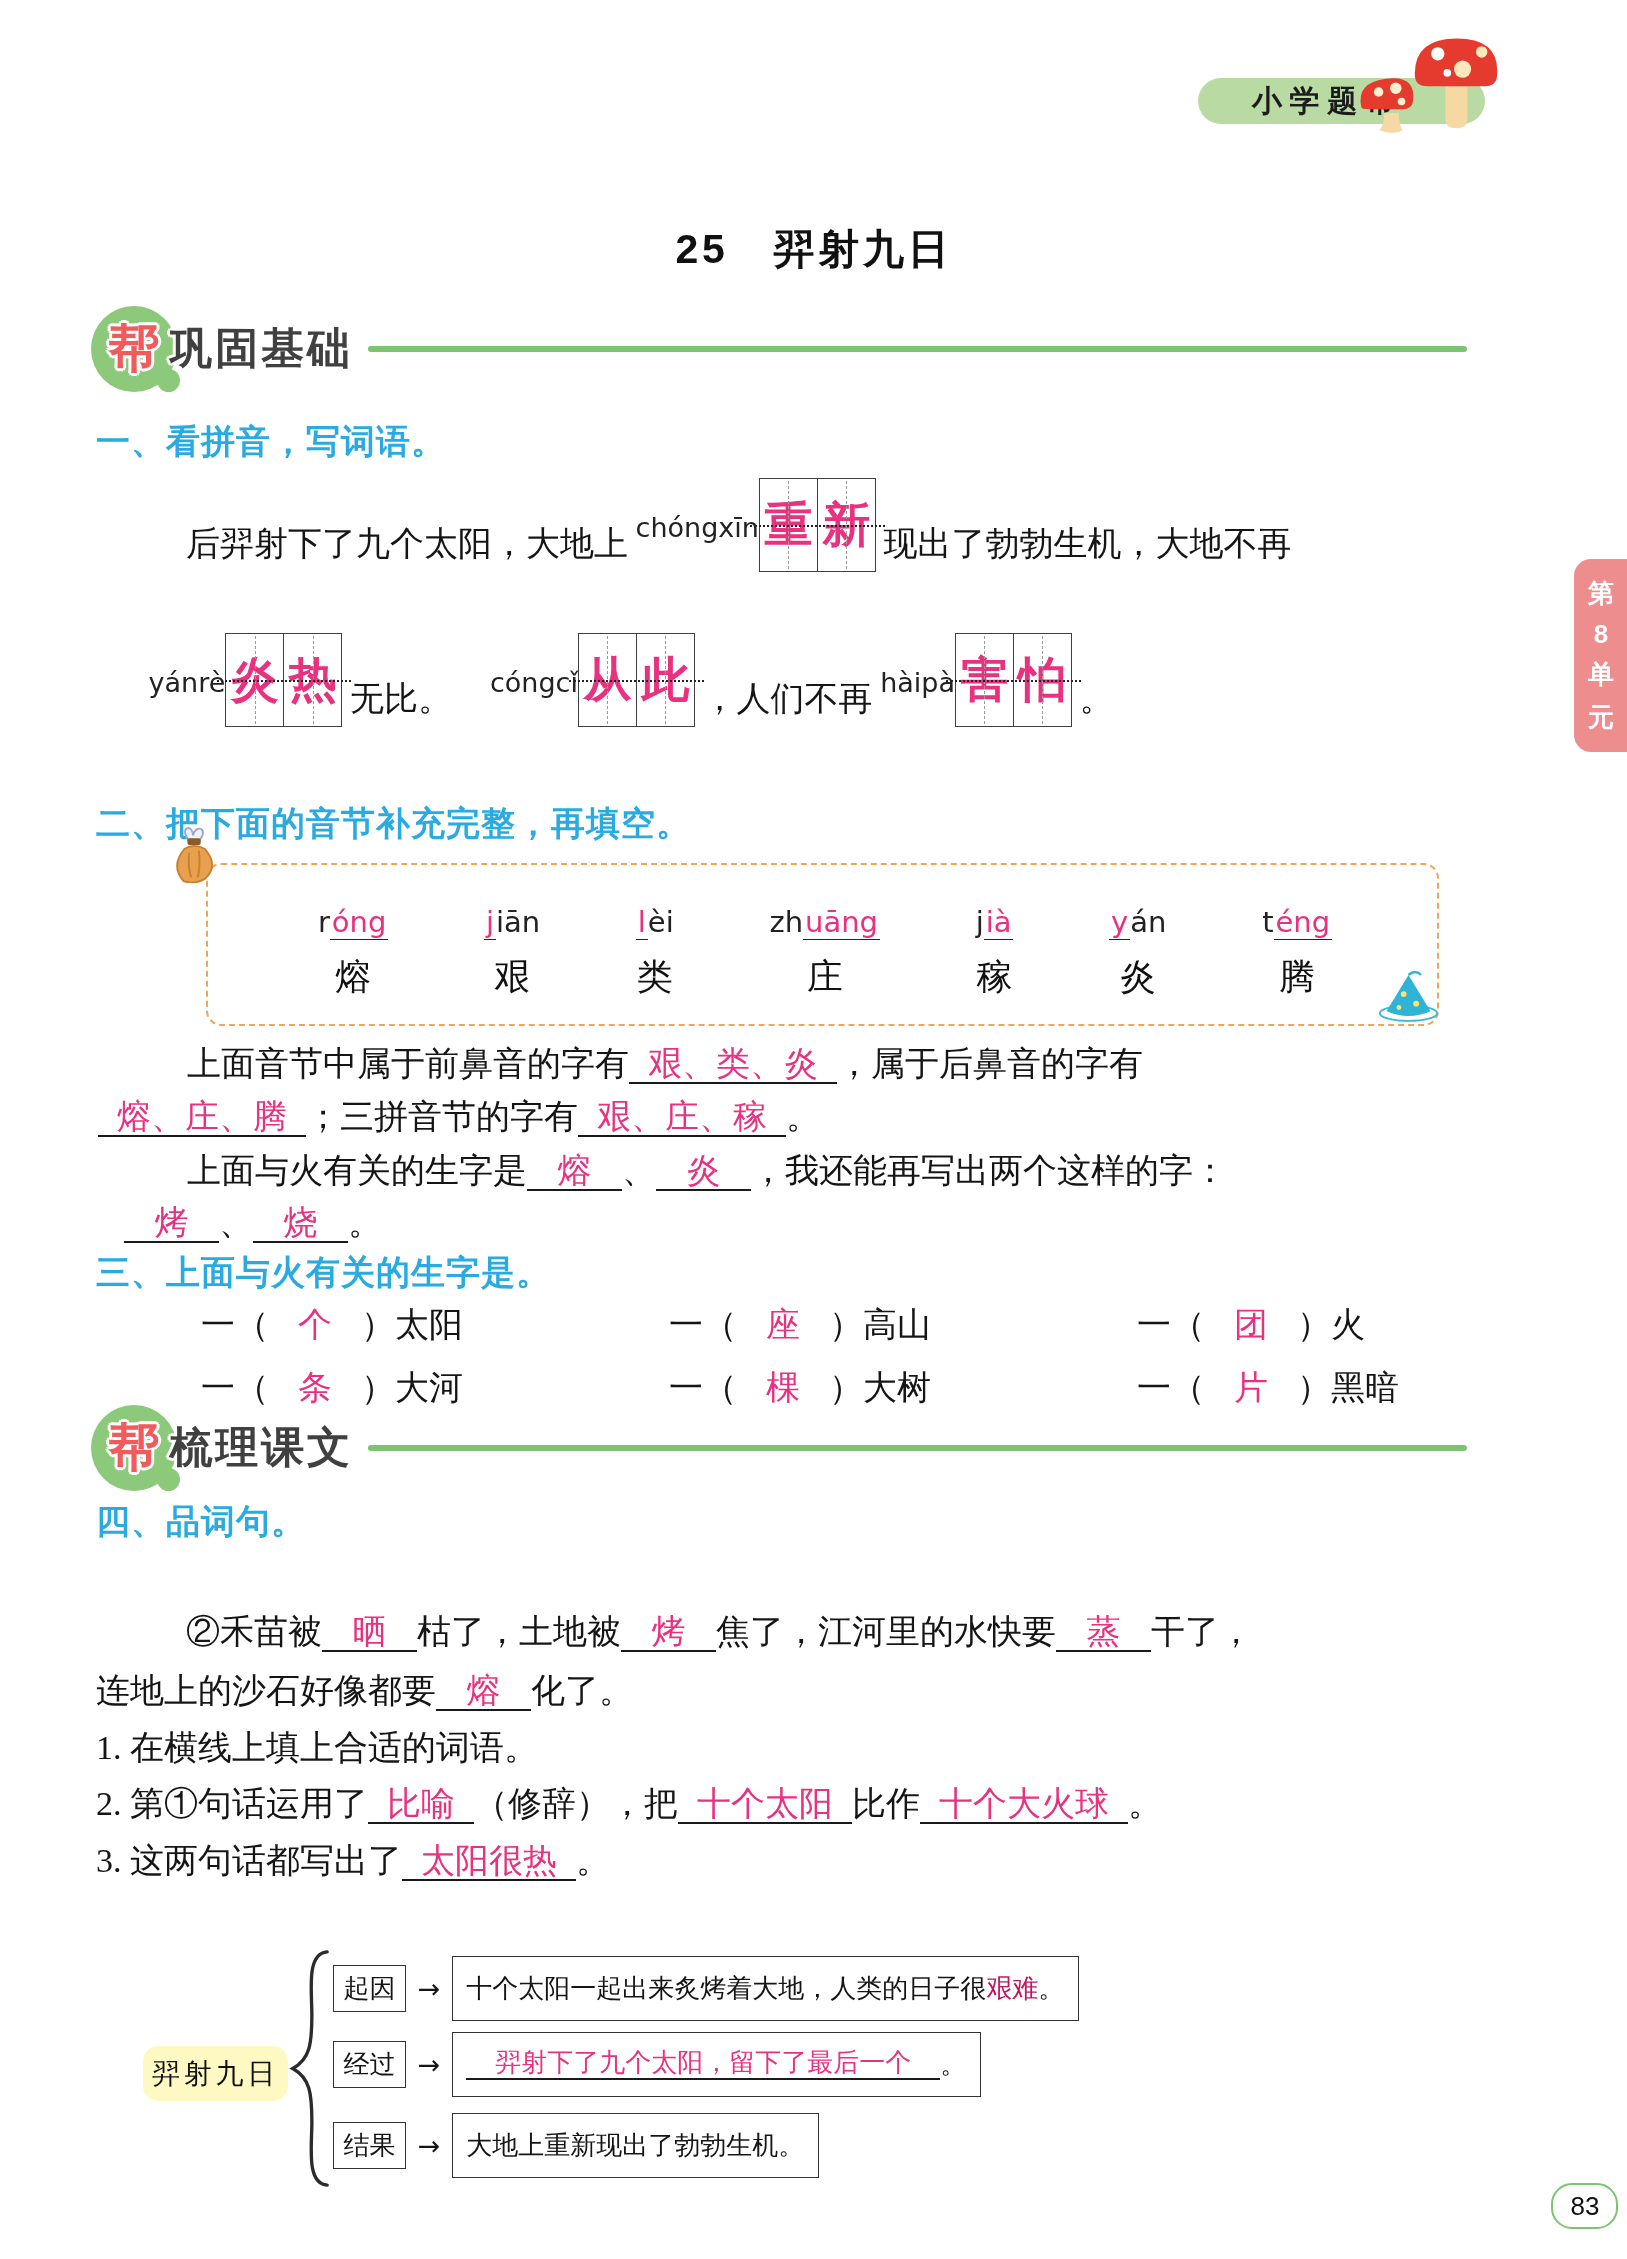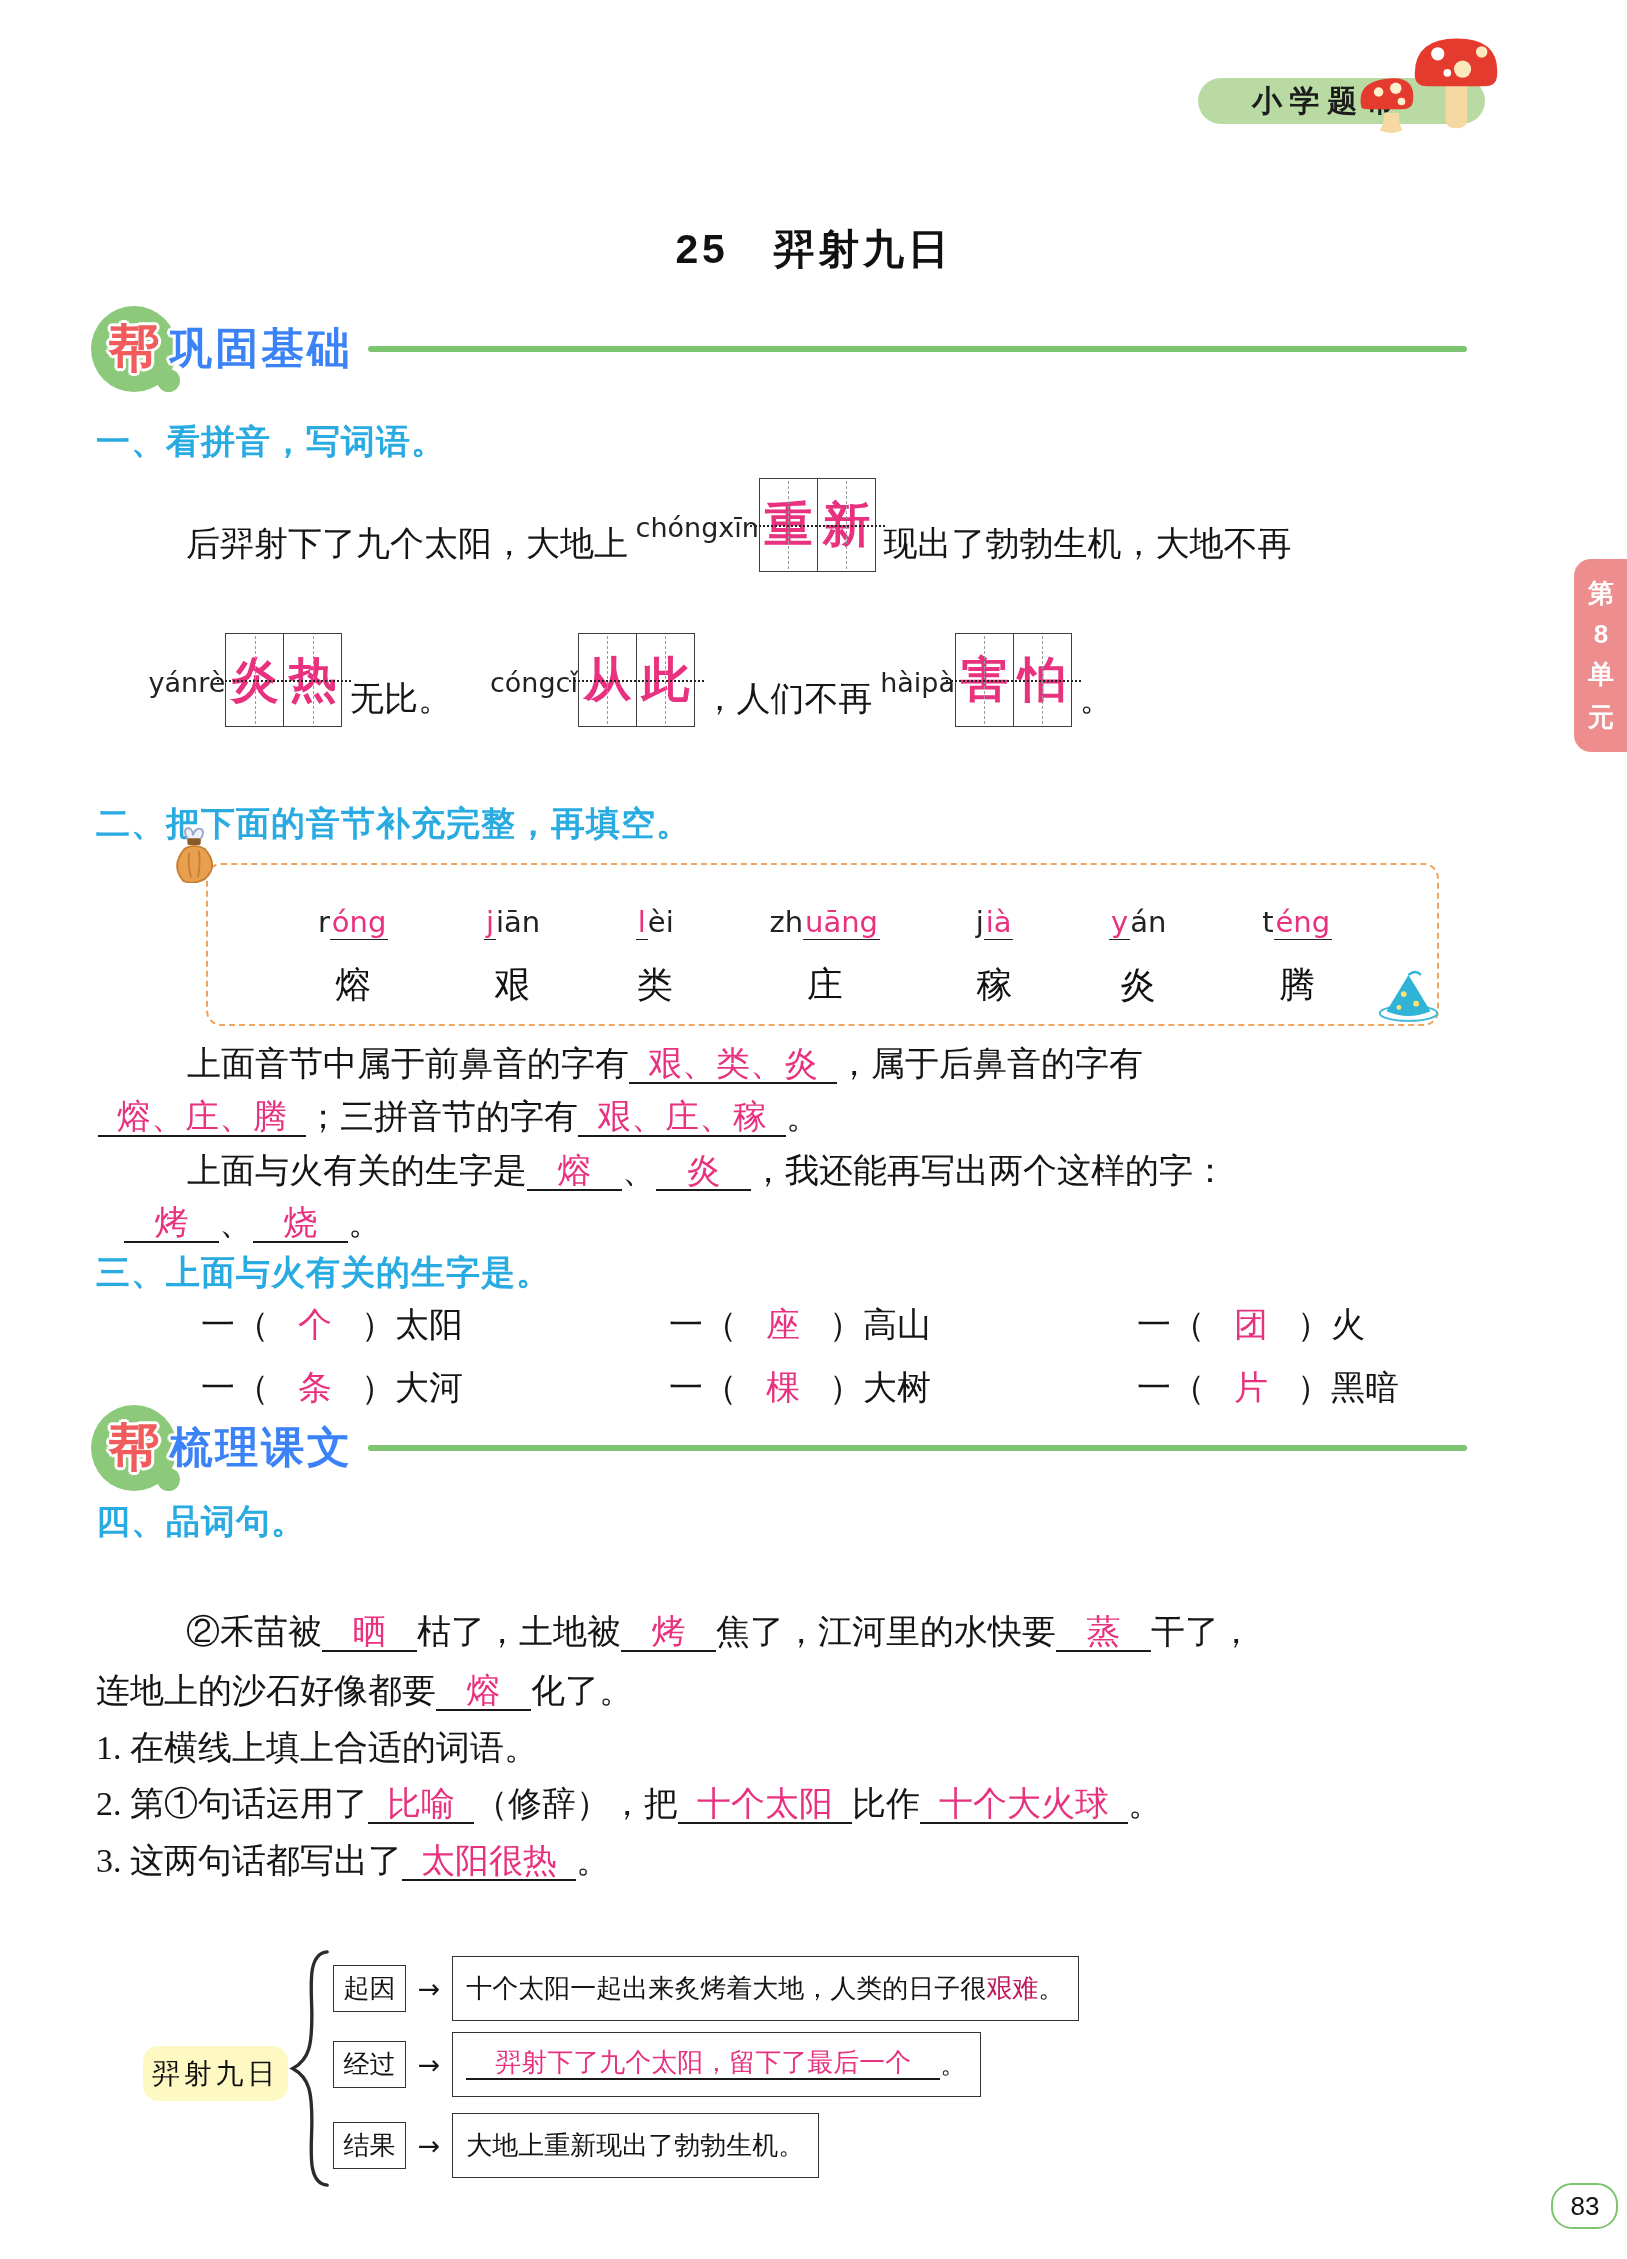--- a/index.html
+++ b/index.html
@@ -41,21 +41,21 @@
   }
   .badge-ball span {
     font-family:"Liberation Sans","DejaVu Sans",sans-serif; font-weight:900;
     font-size:52px; color:#f15b5b;
     text-shadow:2.9px 0 0 #fff,-2.9px 0 0 #fff,0 2.9px 0 #fff,0 -2.9px 0 #fff,
                 1.9px 1.9px 0 #fff,-1.9px 1.9px 0 #fff,1.9px -1.9px 0 #fff,-1.9px -1.9px 0 #fff;
   }
   .badge-label {
     margin-left:-7.6px; z-index:2;
     font-family:"Liberation Sans","DejaVu Sans",sans-serif; font-weight:900;
-    font-size:43px; letter-spacing:2.9px; color:#3b82f6;
+    font-size:43px; letter-spacing:2.9px; color:#404040;
     text-shadow:2.9px 0 0 #fff,-2.9px 0 0 #fff,0 2.9px 0 #fff,0 -2.9px 0 #fff,
                 1.9px 1.9px 0 #fff,-1.9px 1.9px 0 #fff,1.9px -1.9px 0 #fff,-1.9px -1.9px 0 #fff;
   }
   .badge-line { flex:1; height:5.7px; background:#7cc470; border-radius:2.9px; margin-left:15.3px; }
 
   
   .h-blue {
     position:absolute; left:96px; white-space:nowrap;
     font-family:"Liberation Sans","DejaVu Sans",sans-serif;
     font-weight:bold; font-size:34px; letter-spacing:1px; color:#29abe2;
@@ -78,21 +78,21 @@
   .cells::after { content:""; position:absolute; left:-9.6px; right:-9.6px; top:50%;
                   border-top:2.9px dotted #222; }
 
   
   .dash-panel {
     position:absolute; left:206px; top:863px; width:1233px; height:163px;
     border:2.9px dashed #f0a55f; border-radius:15.3px;
     display:flex; justify-content:space-between; padding:40px 105px 0 110px;
     box-sizing:border-box;
   }
-  .syl { display:flex; flex-direction:column; align-items:center; gap:22px; }
+  .syl { display:flex; flex-direction:column; align-items:center; gap:14px; }
   .syl .py { font-family:"DejaVu Sans","Liberation Sans",sans-serif; font-size:29px; color:#222; }
   .syl .py .ansu { color:#e8317f; border-bottom:1.9px solid #222; padding:0 1.9px; }
   .syl .char { font-size:36px; color:#111; }
   .pouch-icon { position:absolute; left:170px; top:824px; z-index:2; }
   .top-icon { position:absolute; left:1375px; top:969px; z-index:2; }
 
   
   .tline { position:absolute; font-size:34px; line-height:1.15; white-space:nowrap; }
   .pk { color:#be185d; }
   .blank {

